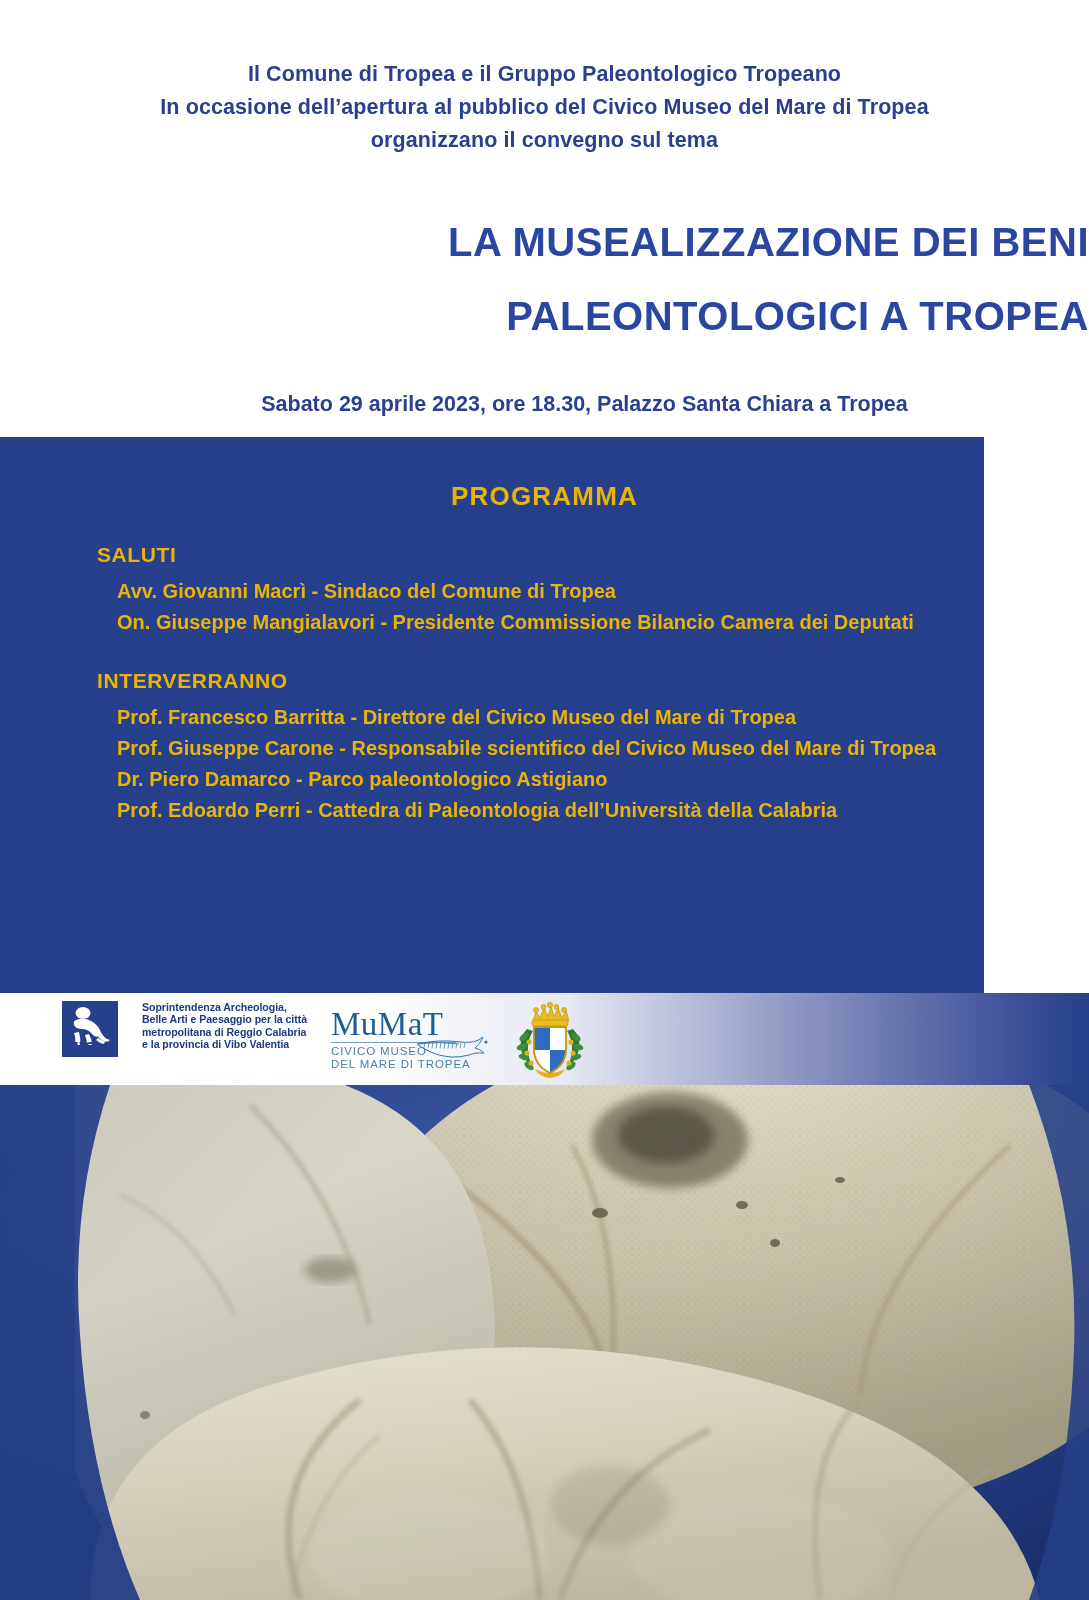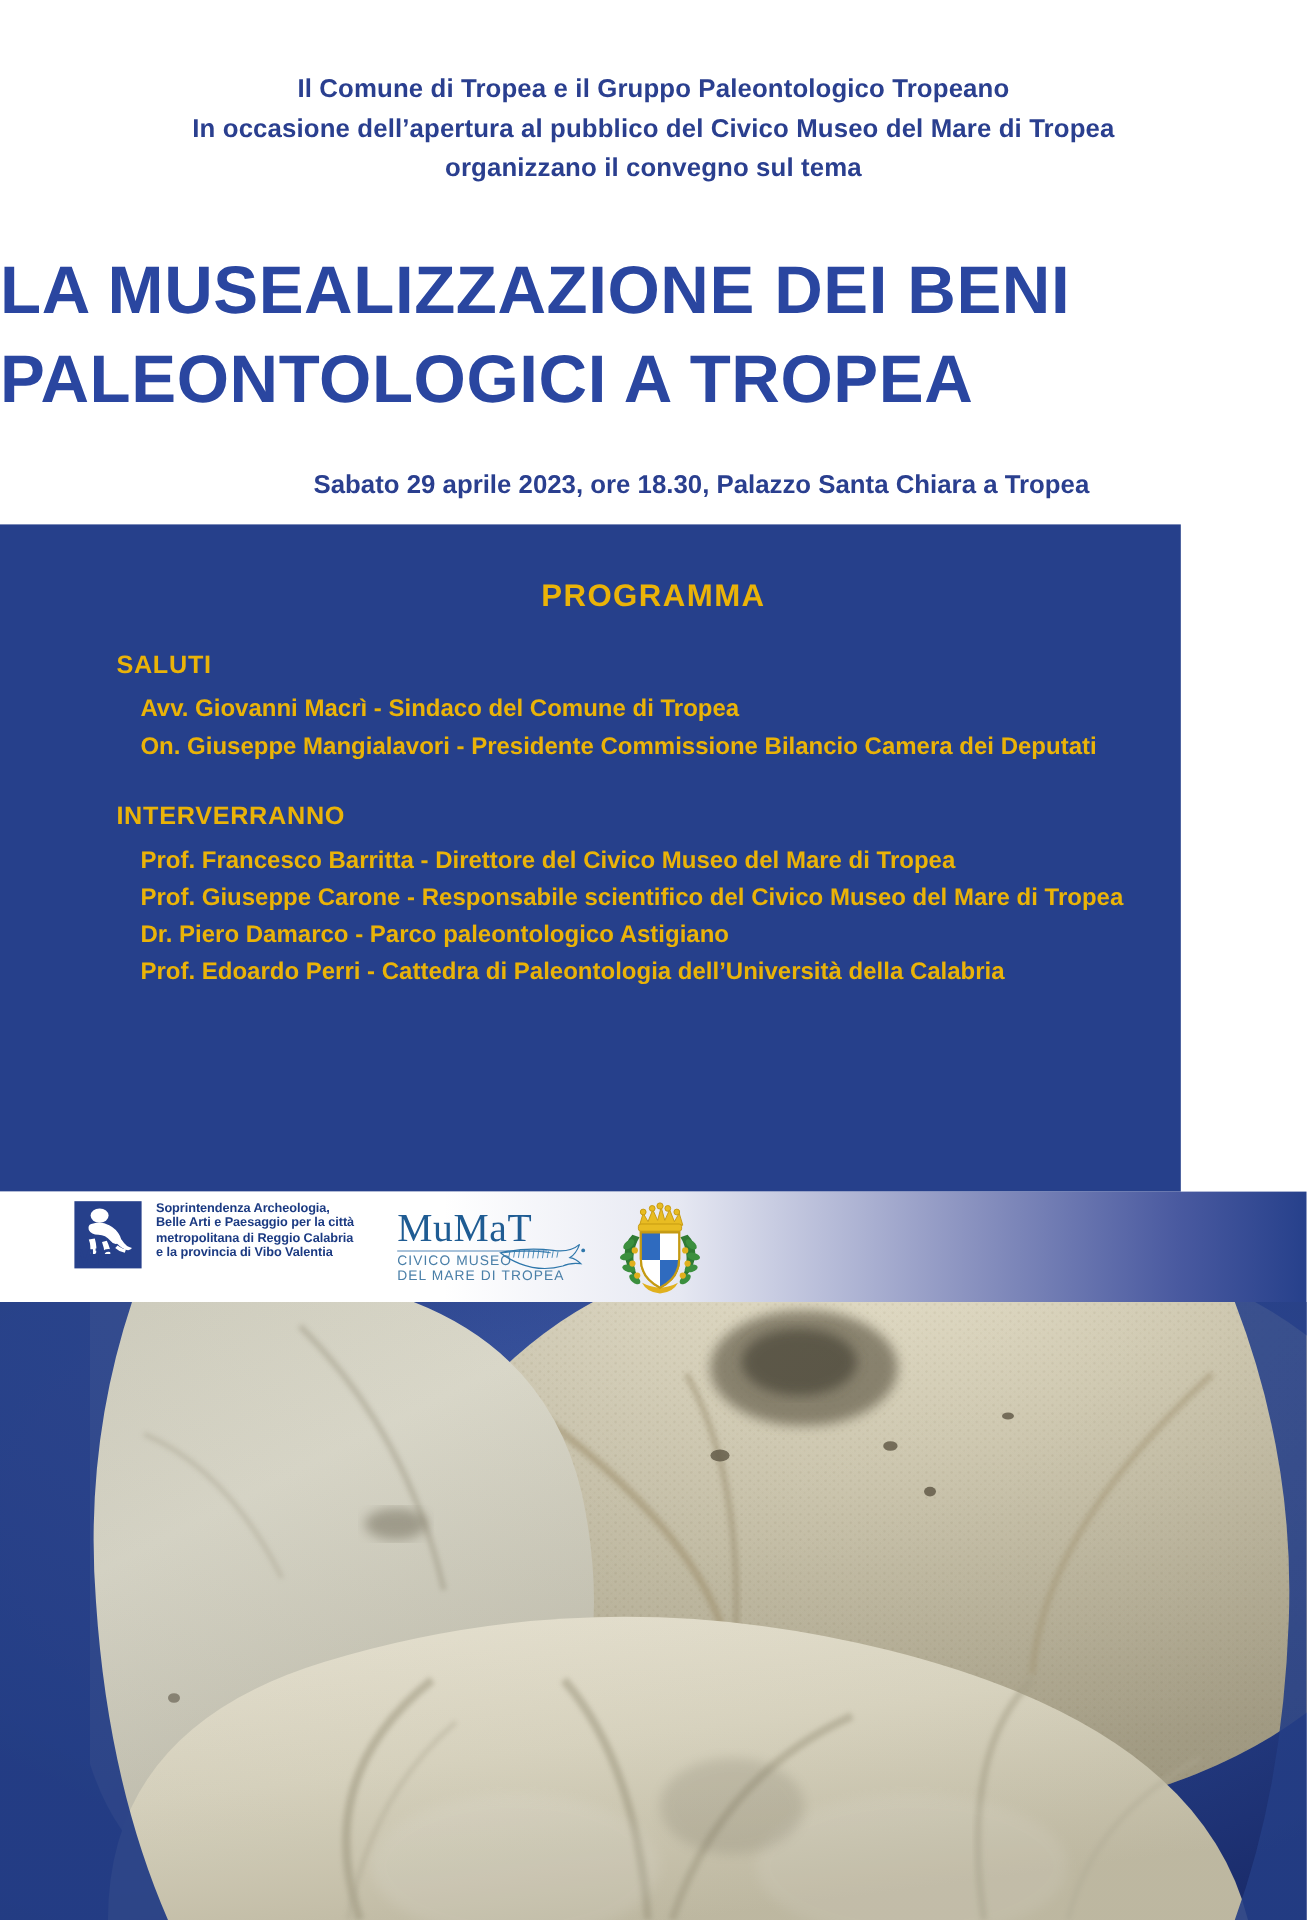--- a/index.html
+++ b/index.html
@@ -23,24 +23,24 @@
     color:#2a3f8f;
     font-weight:bold;
     font-size:21.5px;
     line-height:33px;
     letter-spacing:.1px;
   }
   .intro div{white-space:nowrap;}
 
   .maintitle{
     position:absolute;top:205px;left:0;width:1089px;
-    text-align:left;
+    text-align:right;
     color:#2a46a0;
     font-weight:bold;
-    font-size:56px;
+    font-size:40px;
     line-height:74px;
     letter-spacing:.5px;
   }
   .maintitle div{white-space:nowrap;}
 
   .dateline{
     position:absolute;top:392px;left:0;width:1089px;
     text-align:center;
     color:#2a3f8f;
     font-weight:bold;
@@ -86,21 +86,21 @@
     width:56px;height:56px;background:#26408b;position:relative;flex:none;overflow:hidden;
   }
   .mic-mark .fig{
     position:absolute;left:5px;top:3px;width:46px;height:44px;
   }
   .mic-word{
     position:absolute;left:1px;bottom:-3px;color:#26408b;font-size:19px;font-weight:bold;
     letter-spacing:-.5px;
   }
   .mic-text{
-    margin-left:12px;color:#1b3a82;font-size:10.6px;line-height:12.4px;
+    margin-left:24px;color:#1b3a82;font-size:10.6px;line-height:12.4px;
     font-weight:bold;letter-spacing:-.05px;white-space:nowrap;
   }
 
   .logo-mumat{position:absolute;left:331px;top:14px;width:165px;height:66px;}
   .mumat-word{
     color:#1f5c93;font-size:33px;line-height:34px;letter-spacing:.5px;
     font-family:"Liberation Serif", serif;font-weight:normal;
   }
   .mumat-rule{width:125px;height:1px;background:#6f9ac2;margin-top:1px;}
   .mumat-sub{

